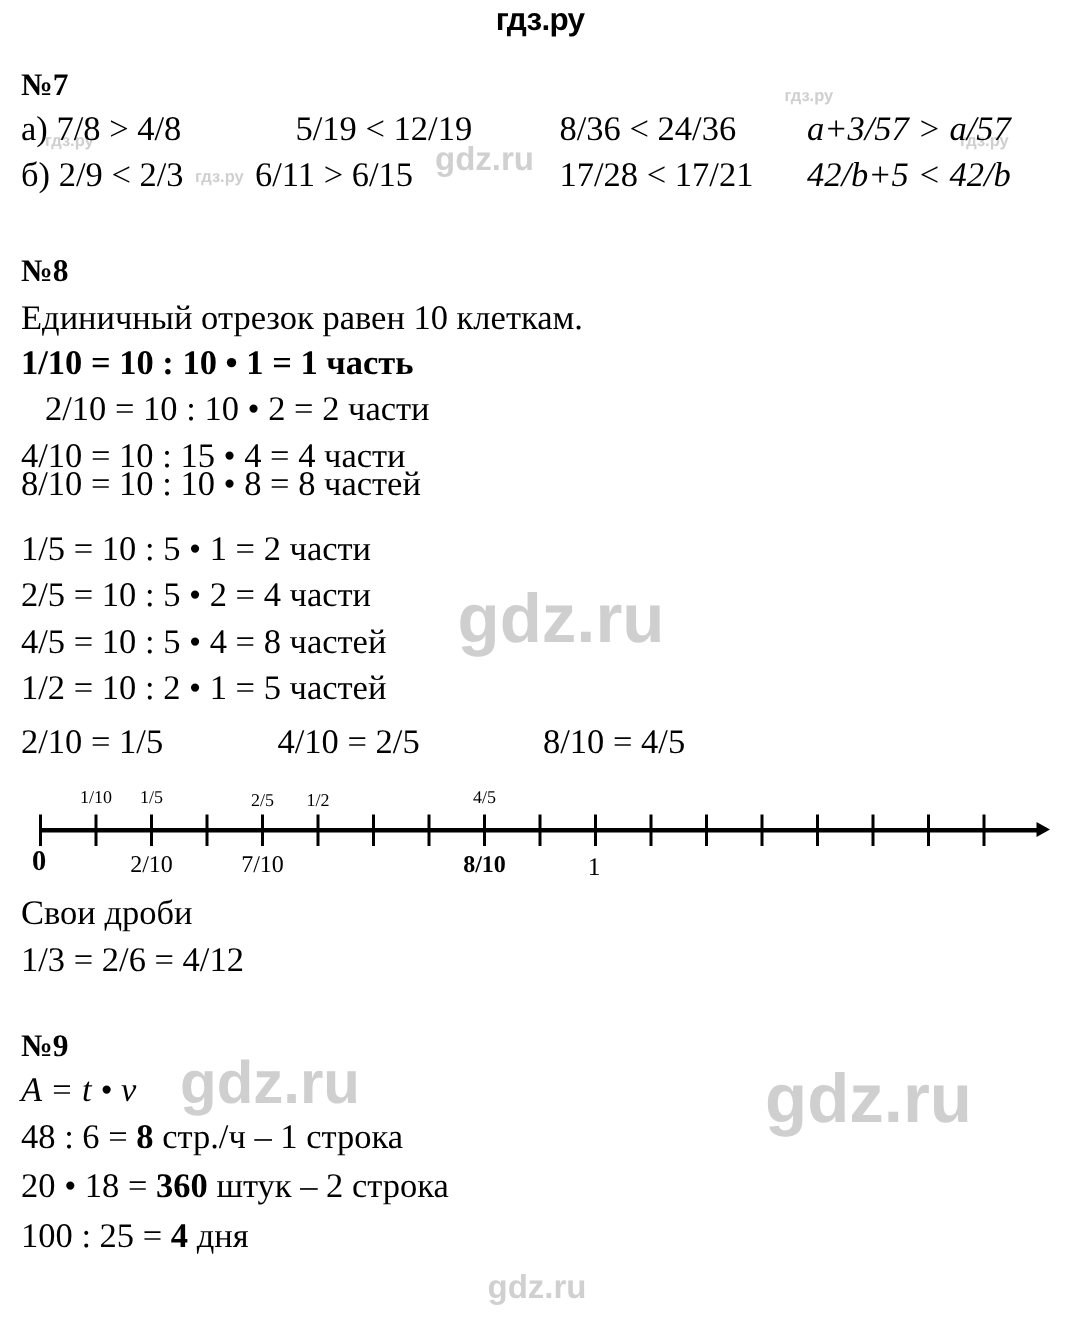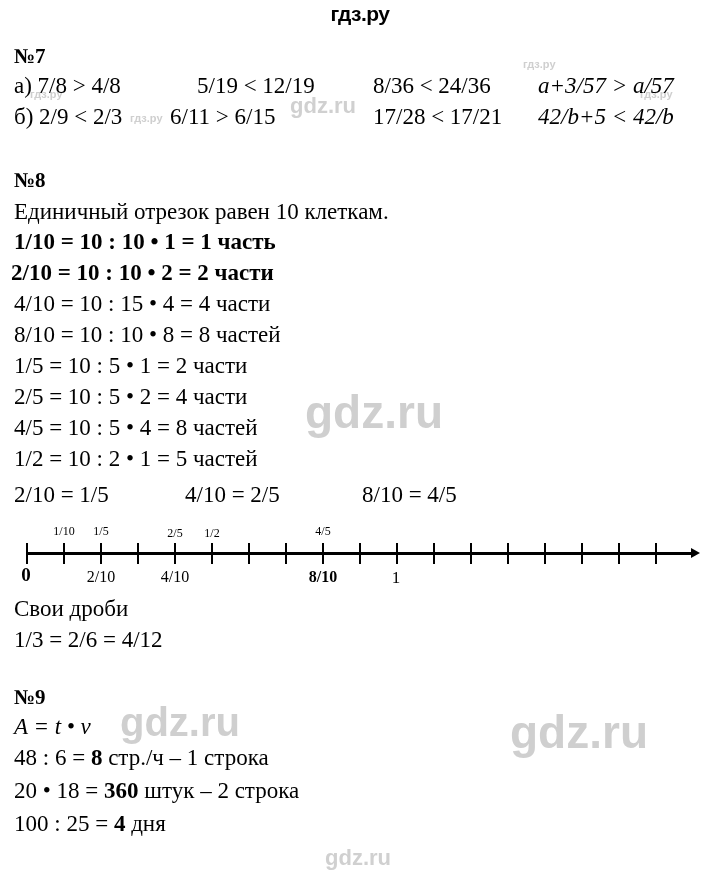--- a/index.html
+++ b/index.html
@@ -167,23 +167,23 @@
 
     <div class="line" style="left:14px; top:104px;">б) 2/9 &lt; 2/3</div>
     <div class="line" style="left:170px; top:104px;">6/11 &gt; 6/15</div>
     <div class="line" style="left:373px; top:104px;">17/28 &lt; 17/21</div>
     <div class="line it" style="left:538px; top:104px;">42/b+5 &lt; 42/b</div>
 
     <div class="task-num" style="left:14px; top:168px;">№8</div>
     <div class="line" style="left:14px; top:199px;">Единичный отрезок равен 10 клеткам.</div>
 
     <div class="line" style="left:14px; top:229px;font-weight:bold;">1/10 = 10 : 10 • 1 = 1 часть</div>
-    <div class="line" style="left:11px; top:260px;font-weight:bold;">2/10 = 10 : 10 • 2 = 2 части</div>
+    <div class="line" style="left:30px; top:260px;">2/10 = 10 : 10 • 2 = 2 части</div>
     <div class="line" style="left:14px; top:291px;">4/10 = 10 : 15 • 4 = 4 части</div>
-    <div class="line" style="left:14px; top:322px;">8/10 = 10 : 10 • 8 = 8 частей</div>
+    <div class="line" style="left:14px; top:310px;">8/10 = 10 : 10 • 8 = 8 частей</div>
     <div class="line" style="left:14px; top:353px;">1/5 = 10 : 5 • 1 = 2 части</div>
     <div class="line" style="left:14px; top:384px;">2/5 = 10 : 5 • 2 = 4 части</div>
     <div class="line" style="left:14px; top:415px;">4/5 = 10 : 5 • 4 = 8 частей</div>
     <div class="line" style="left:14px; top:446px;">1/2 = 10 : 2 • 1 = 5 частей</div>
 
     <div class="line" style="left:14px; top:482px;">2/10 = 1/5</div>
     <div class="line" style="left:185px; top:482px;">4/10 = 2/5</div>
     <div class="line" style="left:362px; top:482px;">8/10 = 4/5</div>
 
     <div class="numline">
@@ -209,21 +209,21 @@
       <div class="tick" style="left:600px;"></div>
       <div class="tick" style="left:637px;"></div>
 
       <div class="lbl-above" style="left:46px; top:0px;">1/10</div>
       <div class="lbl-above" style="left:83px; top:0px;">1/5</div>
       <div class="lbl-above" style="left:157px; top:2px;">2/5</div>
       <div class="lbl-above" style="left:194px; top:2px;">1/2</div>
       <div class="lbl-above" style="left:305px; top:0px;">4/5</div>
 
       <div class="lbl-below" style="left:83px; top:44px;">2/10</div>
-      <div class="lbl-below" style="left:157px; top:44px;">4/10</div>
+      <div class="lbl-below" style="left:157px; top:44px;">7/10</div>
       <div class="lbl-below" style="left:305px; top:44px;font-weight:bold;">8/10</div>
 
       <div class="lbl-zero" style="left:8px; top:40px;">0</div>
       <div class="lbl-one" style="left:378px; top:44px;">1</div>
     </div>
 
     <div class="line" style="left:14px; top:596px;">Свои дроби</div>
     <div class="line" style="left:14px; top:627px;">1/3 = 2/6 = 4/12</div>
 
     <div class="task-num" style="left:14px; top:685px;">№9</div>

